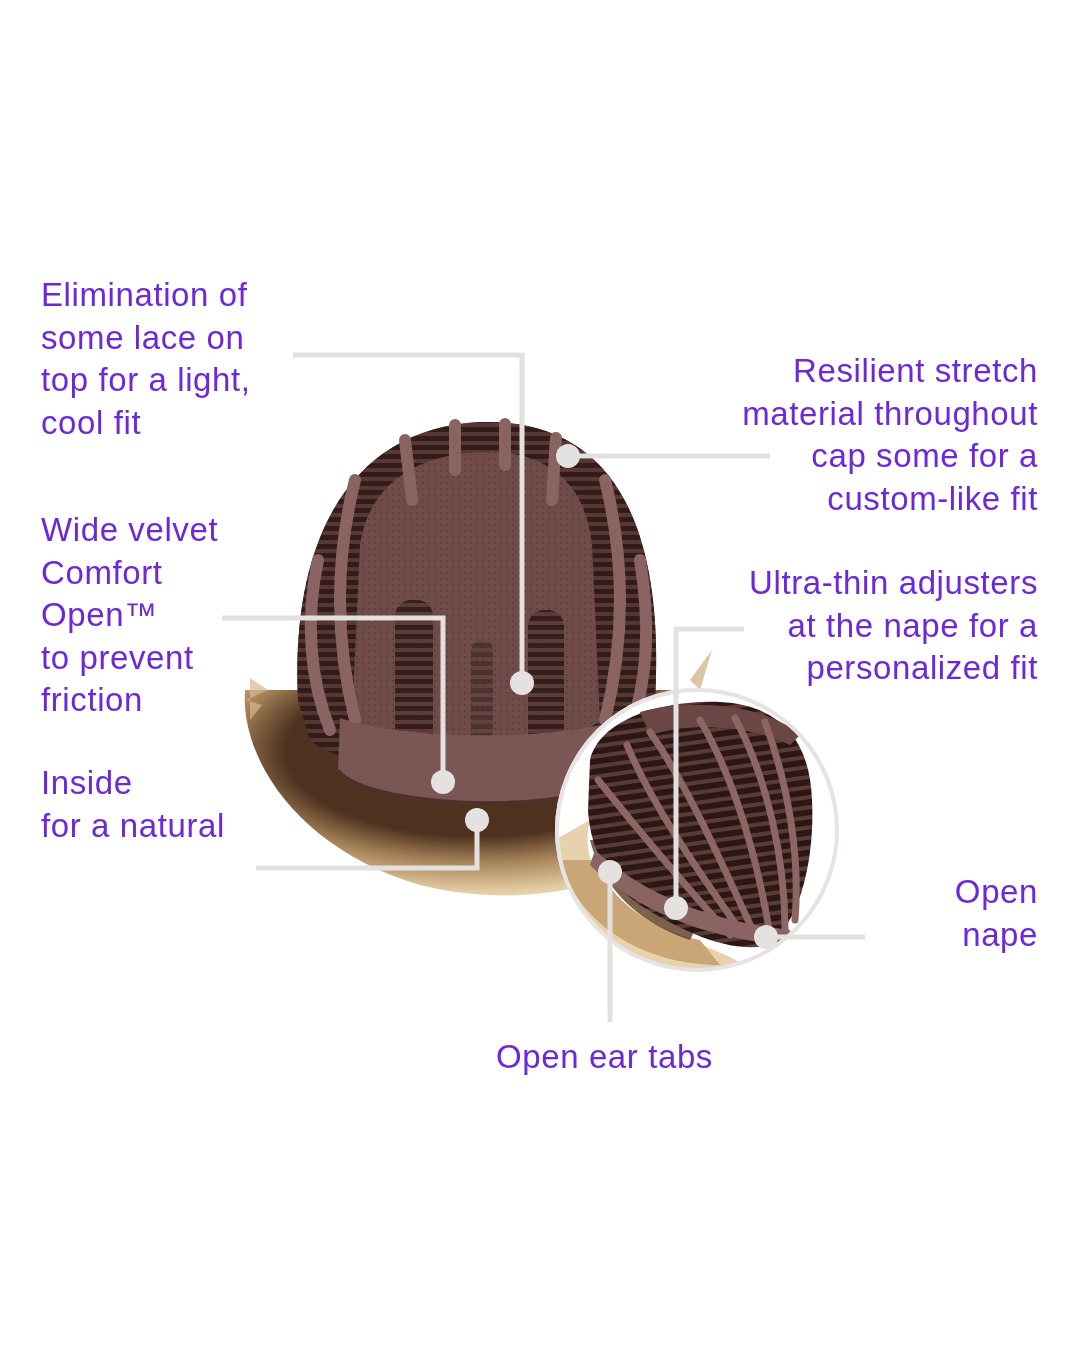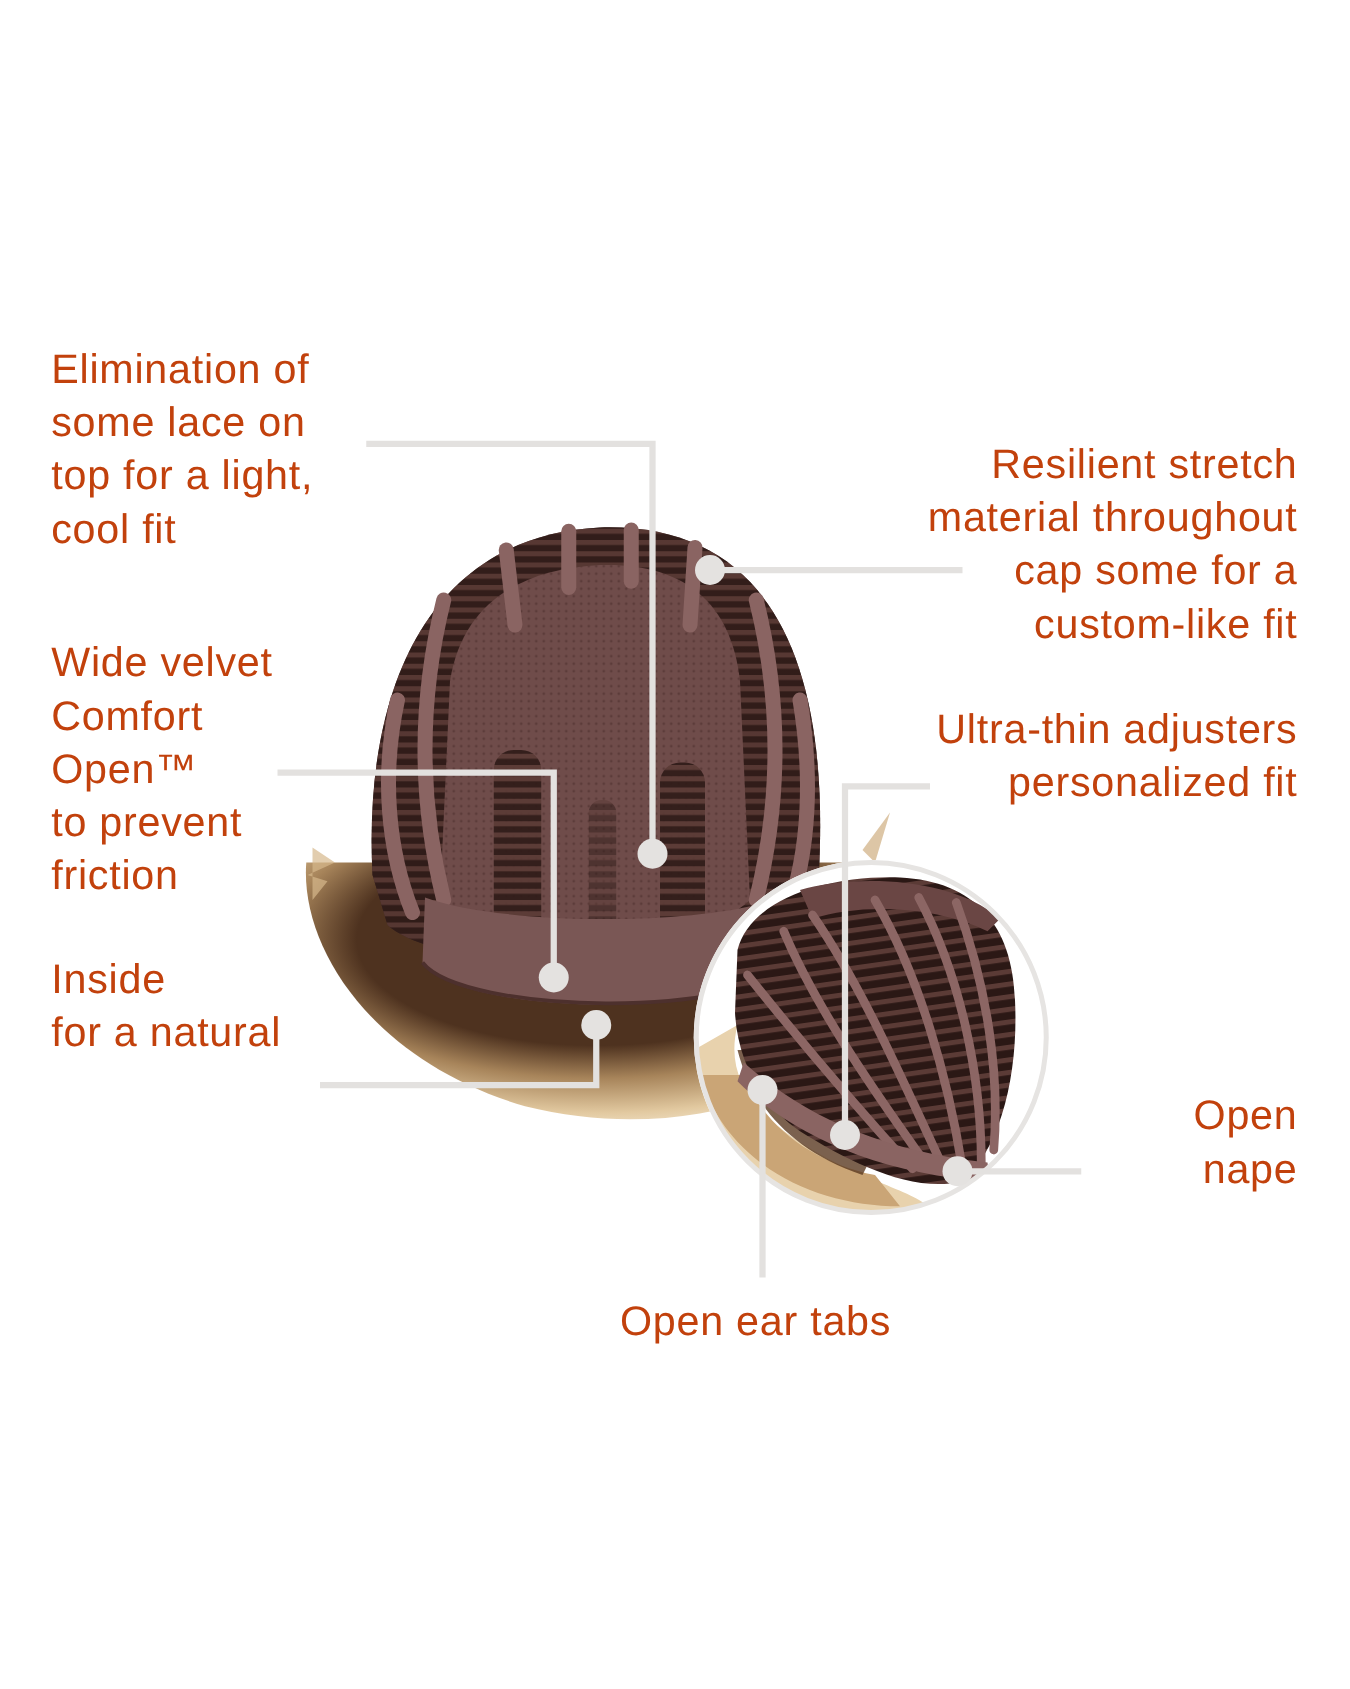--- a/index.html
+++ b/index.html
@@ -20,21 +20,21 @@
       left: 0; top: 0;
       width: 1080px; height: 1351px;
     }
     .label {
       position: absolute;
       font-size: 33px;
       line-height: 42.5px;
       letter-spacing: 0.6px;
       font-weight: 400;
       white-space: nowrap;
-      color: #c2410c;
+      color: #6d28d9;
     }
     .label .line { display: block; }
     .label.right { text-align: right; }
     .label.center { text-align: right; }
 
     
     .illus {
       position: absolute;
       left: 0; top: 0;
       width: 1080px; height: 1351px;
@@ -186,20 +186,21 @@
 
   <div class="label right" style="right:42px; top:350px;">
     <span class="line">Resilient stretch</span>
     <span class="line">material throughout</span>
     <span class="line">cap some for a</span>
     <span class="line">custom-like fit</span>
   </div>
 
   <div class="label right" style="right:42px; top:562px;">
     <span class="line">Ultra-thin adjusters</span>
+    <span class="line">at the nape for a</span>
     <span class="line">personalized fit</span>
   </div>
 
   <div class="label right" style="right:42px; top:871px;">
     <span class="line">Open</span>
     <span class="line">nape</span>
   </div>
 
   <div class="label center" style="left:496px; top:1036px;">
     <span class="line">Open ear tabs</span>

